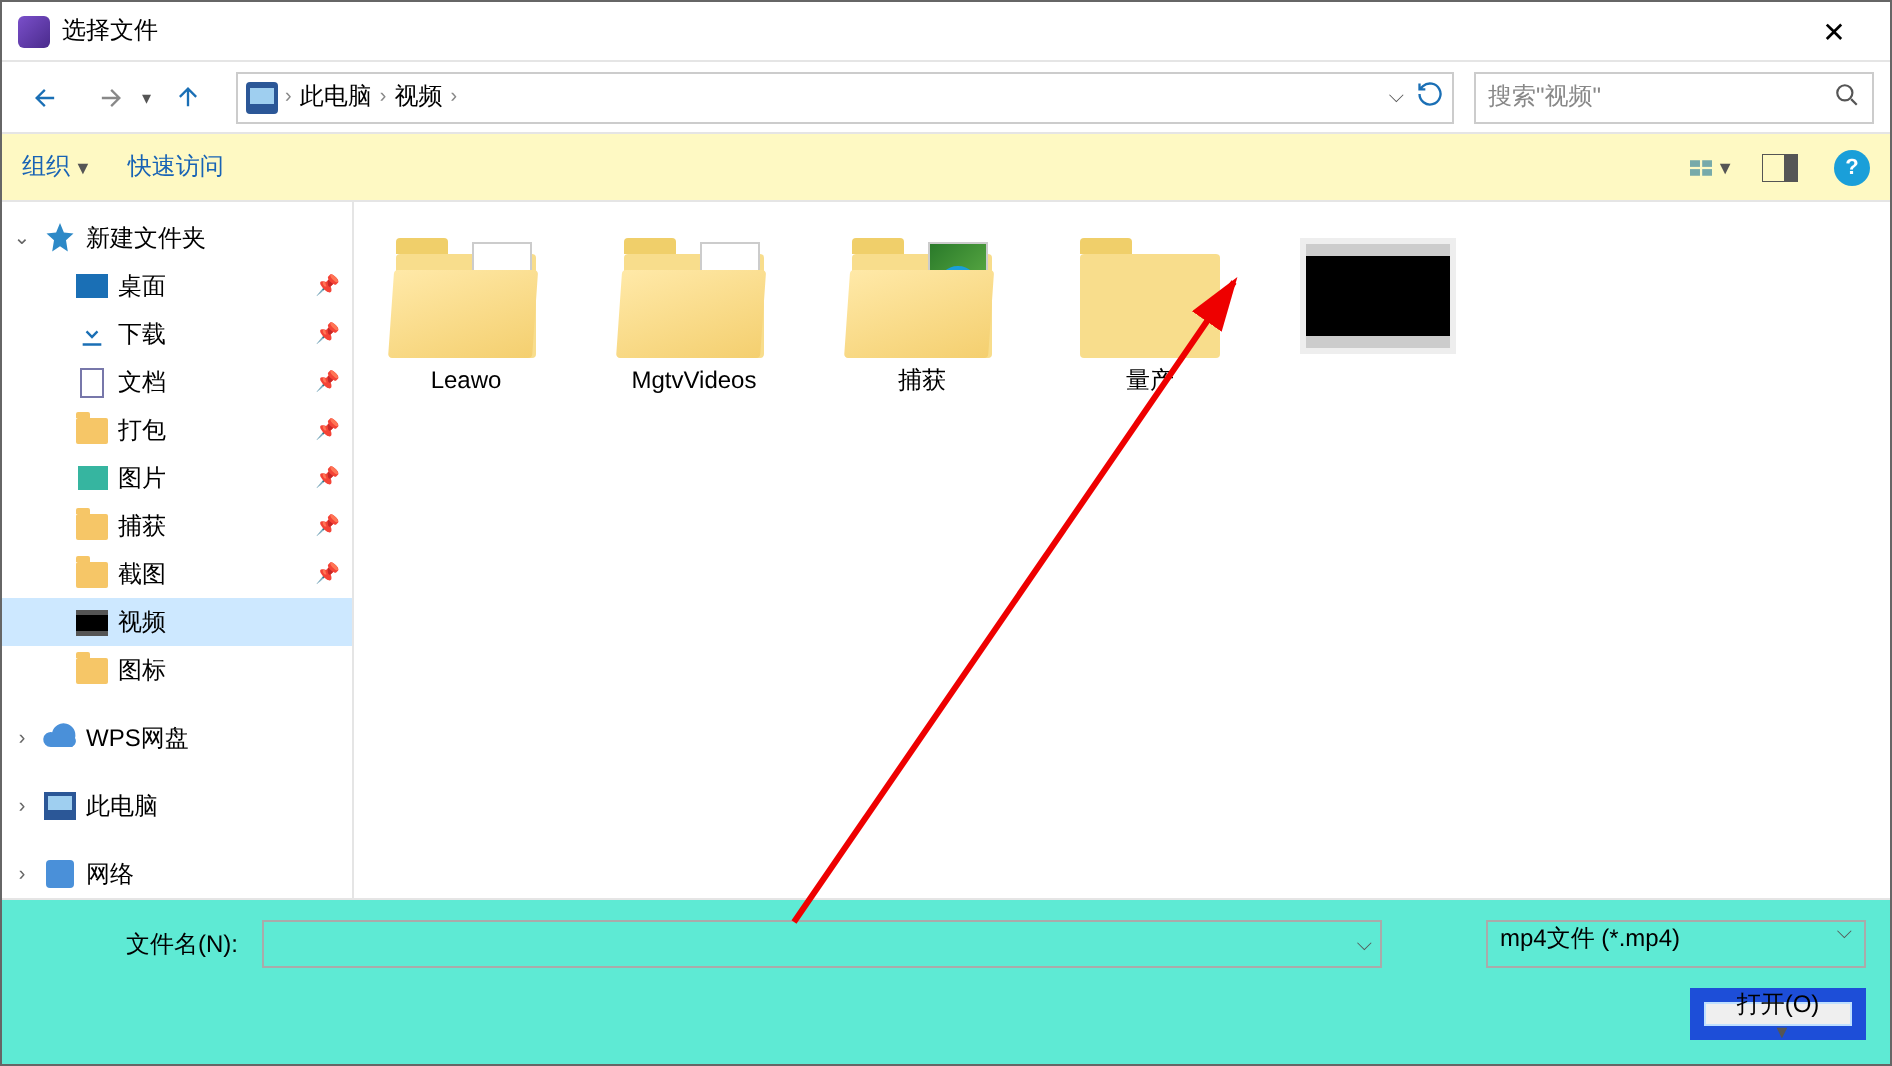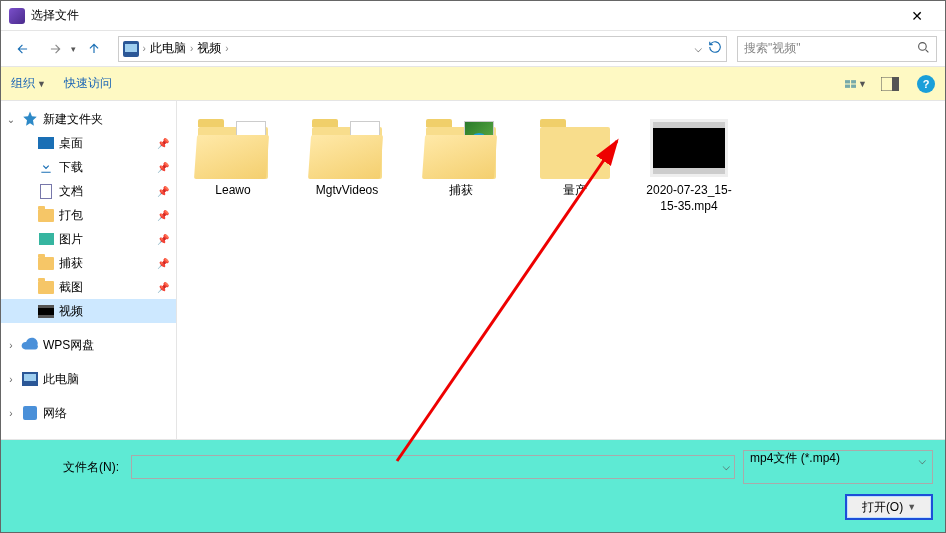--- a/index.html
+++ b/index.html
@@ -64,25 +64,25 @@
   .peek-dot::after { content:""; position:absolute; inset:0; margin:auto; width:14px; height:14px; border:3px solid #1a9fd9; border-radius:50%; }
   .vid-thumb { width:78px; height:58px; background:#000; border:3px solid #eee; box-shadow: inset 0 6px 0 #ccc, inset 0 -6px 0 #ccc; }
   .item-label { line-height: 1.3; max-width: 96px; word-break: break-all; }
 
   .arrow-annot { position:absolute; left:200px; top:30px; pointer-events:none; }
 
   .bottombar { border-top: 1px solid #e5e5e5; padding: 10px 12px 12px; background:#5eead4; }
   .row1 { display: flex; align-items: center; gap: 8px; margin-bottom: 10px; }
   .fn-label { width: 110px; text-align: right; padding-right: 4px; }
   .fn-input { flex: 1; height: 24px; border:1px solid #aaa; display:flex; align-items:center; justify-content:flex-end; padding:0 4px; }
-  .ft-select { width: 190px; height: 24px; border:1px solid #aaa; display:flex; align-items:flex-end; padding:16px 6px; }
+  .ft-select { width: 190px; height: 24px; border:1px solid #aaa; display:flex; align-items:flex-start; padding:0 6px;margin-left:44px; }
   .ft-select .chev { margin-left:auto; font-size:10px; color:#555; }
   .row2 { display:flex; justify-content:flex-end; gap:10px; }
   .btn { width: 88px; height: 26px; border:1px solid #aaa; background:#efefef; display:flex; align-items:center; justify-content:center; cursor:pointer; }
-  .btn.primary { border:2px solid #1d4ed8; box-shadow: inset 0 0 0 1px #bfe0ff; }
+  .btn.primary { border:7px solid #1d4ed8; box-shadow: inset 0 0 0 1px #bfe0ff; flex-direction: column; }
   .btn .chev { font-size:9px; margin-left:4px; color:#555; }
 </style>
 </head>
 <body>
 
 <div class="titlebar">
   <div class="app-icon"></div>
   <div class="title">选择文件</div>
   <div class="close">✕</div>
 </div>
@@ -231,20 +231,27 @@
         </div>
       </div>
     <div id="plain-holder">
         <div class="tree-row selected">
           <span class="tw w2"></span>
           <span class="tree-icon">
             <span class="ic-vid"></span>
           </span>
           <span>视频</span>
         </div>
+        <div class="tree-row">
+          <span class="tw w2"></span>
+          <span class="tree-icon">
+            <span class="ic-folder"></span>
+          </span>
+          <span>图标</span>
+        </div>
       </div>
     <div class="spacer-row"></div>
     <div class="tree-row">
       <span class="tw w1">›</span>
       <span class="tree-icon">
           <svg viewBox="0 0 24 24" fill="#4a90d9">
             <path d="M6 18a5 5 0 1 1 .8-9.9A6 6 0 0 1 22 12a4 4 0 0 1-4 6z"></path>
           </svg>
         </span>
       <span>WPS网盘</span>
@@ -291,21 +298,20 @@
           <div class="item-label">捕获</div>
         </div><div class="item">
           <div class="thumb">
             <div class="folder-plain"></div>
           </div>
           <div class="item-label">量产</div>
         </div><div class="item">
           <div class="thumb">
             <div class="vid-thumb"></div>
           </div>
-          <div class="item-label">2020-07-23_15-15-35.mp4</div>
         </div></div>
     <svg class="arrow-annot" width="260" height="340">
       <defs>
           <marker id="ah" markerWidth="10" markerHeight="10" refX="8" refY="3" orient="auto">
             <path d="M0,0 L9,3 L0,6 z" fill="#e00"></path>
           </marker>
         </defs>
       <line x1="20" y1="330" x2="240" y2="10" stroke="#e00" stroke-width="3" marker-end="url(#ah)"></line>
     </svg>
   </div>

